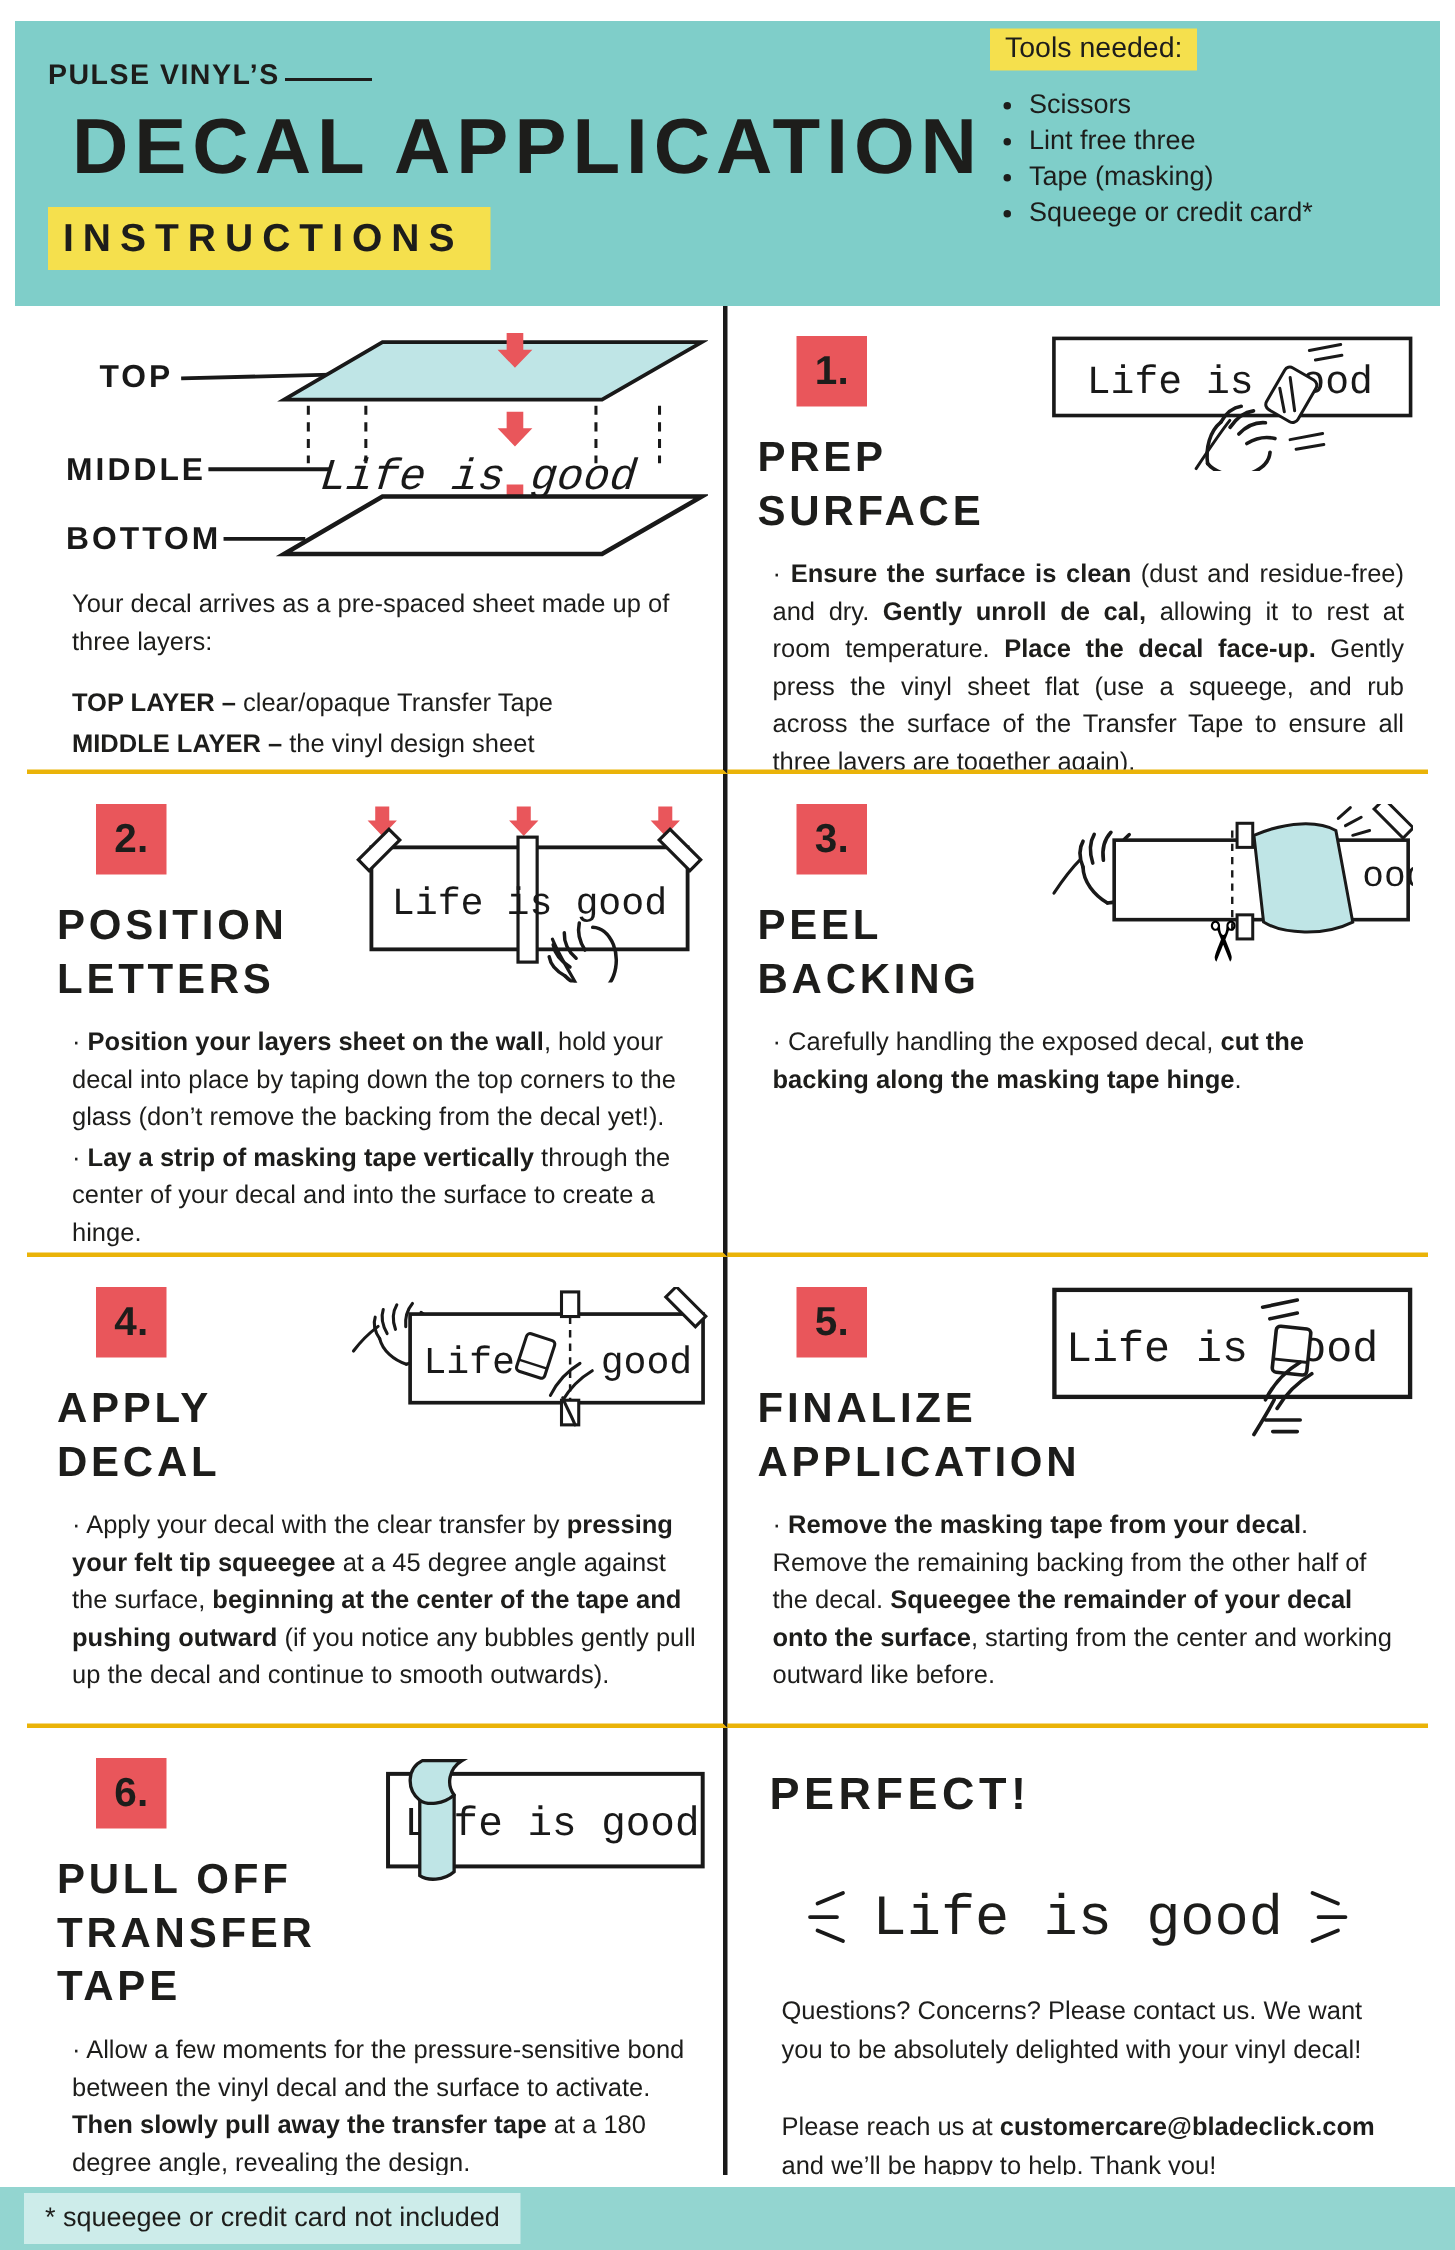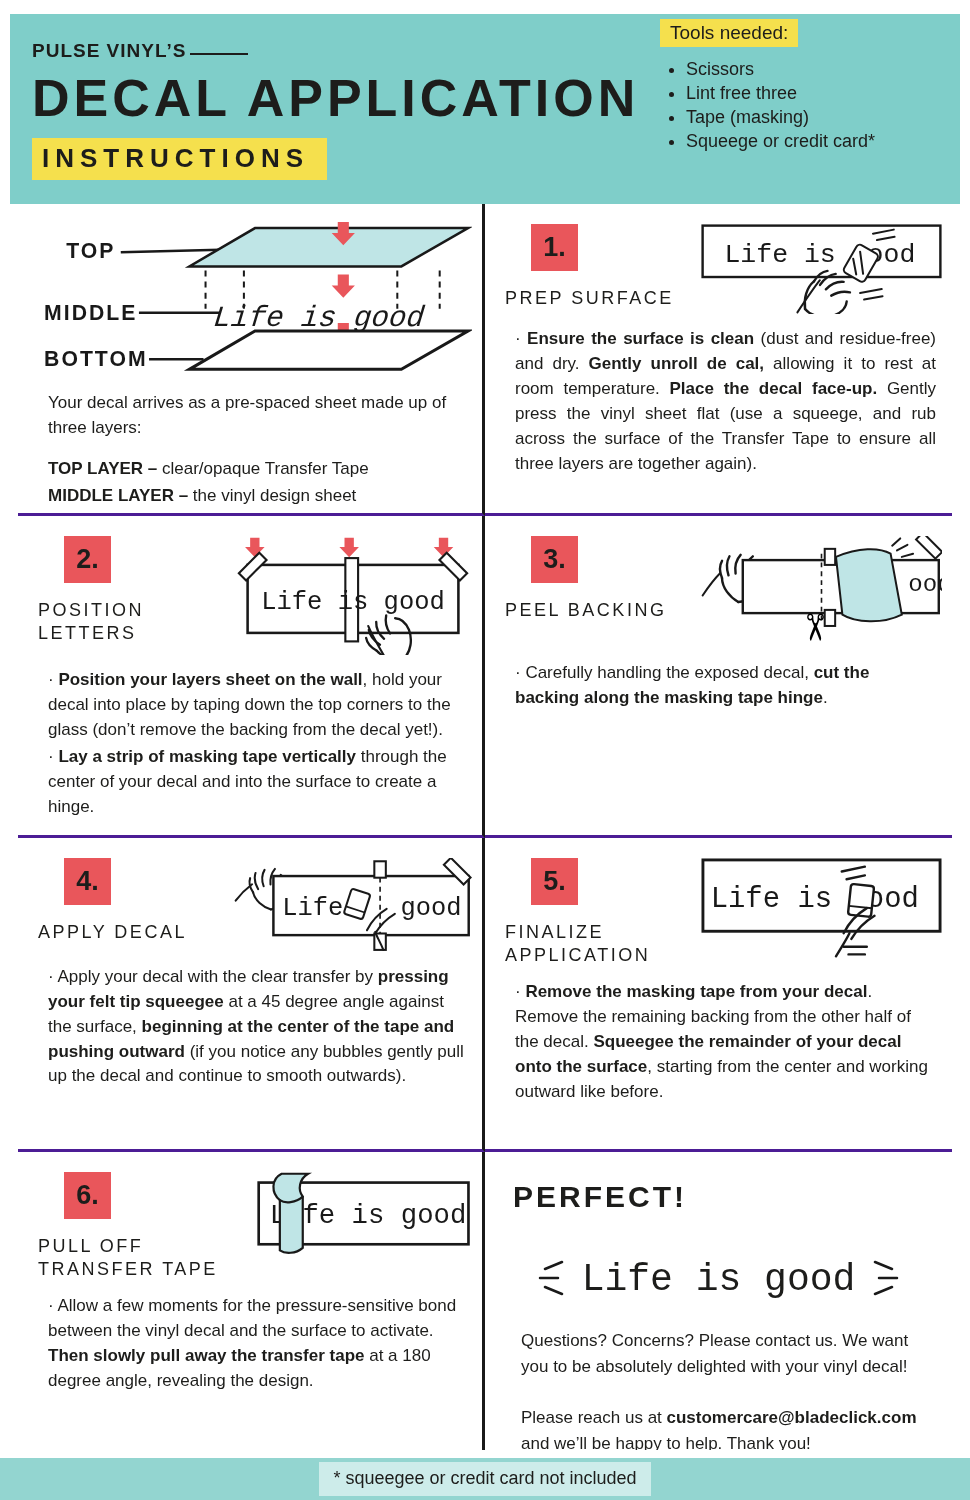--- a/index.html
+++ b/index.html
@@ -3,41 +3,41 @@
 <meta charset="utf-8">
 <style>
   html,body{margin:0;padding:0;background:#fff}
   .page{position:relative;width:970px;height:1500px;overflow:hidden;background:#fff;
         color:#1d1d1b;font-family:"Liberation Sans",sans-serif;display:flex;flex-direction:column}
 
   
   .header{background:#7fcec9;margin:14px 10px 0;padding:26px 22px 24px;position:relative}
   .brand{font-size:19px;font-weight:bold;letter-spacing:1px}
   .brand-line{display:inline-block;width:58px;border-bottom:2px solid #1d1d1b;margin-left:4px;vertical-align:2px}
-  .title{margin:10px 0 14px;font-size:52px;font-weight:bold;letter-spacing:4px;line-height:1}
+  .title{margin:10px 16px 14px;font-size:52px;font-weight:bold;letter-spacing:4px;line-height:1}
   .subtitle{display:inline-block;background:#f5e04d;font-size:26px;font-weight:bold;
             letter-spacing:6px;padding:5px 18px 6px 10px}
   .tools{position:absolute;top:5px;right:34px;width:266px}
   .tools-label{display:inline-block;background:#f5e04d;font-size:19px;padding:3px 10px}
   .tools ul{margin:12px 0 0;padding-left:26px}
   .tools li{font-size:18px;margin:3px 0}
 
   
   .grid{margin:0 18px;display:grid;grid-template-columns:1fr 1fr;
         grid-template-rows:312px 322px 314px 298px}
   .cell{box-sizing:border-box;padding:18px 10px 0 20px;overflow:hidden}
   .b-r{border-right:3px solid #191919}
-  .b-b{border-bottom:3px solid #4c1d95}
+  .b-b{border-bottom:3px solid #eab308}
 
   
   .step-head{display:flex;gap:8px;align-items:flex-start}
   .head-left{width:188px;flex:none}
   .num{width:47px;height:47px;background:#e9565b;display:flex;align-items:center;justify-content:center;
        font-size:27px;font-weight:bold;margin:2px 0 16px 26px}
-  .step-title{font-size:18px;font-weight:normal;letter-spacing:2.5px;line-height:1.27;white-space:pre-line}
+  .step-title{font-size:28px;font-weight:bold;letter-spacing:2.5px;line-height:1.27;white-space:pre-line}
   .art-wrap{flex:1;padding-top:2px}
   svg.art{width:100%;height:auto;display:block}
   .art-sm{width:92%}
 
   .body{font-size:17px;line-height:1.47;margin:13px 6px 0 10px}
   .body + .body{margin-top:2px}
   .justify{text-align:justify}
   .layer-line{margin-top:0}
   .layer-block{margin-top:16px}
   .lead{margin-top:16px}
@@ -53,21 +53,21 @@
   .stroke{stroke:#191919;fill:none;stroke-width:2.5;stroke-linecap:round}
 
   
   .perfect-title{font-size:30px;font-weight:bold;letter-spacing:3px;margin:10px 0 0 8px}
   .perfect-decal{display:flex;align-items:center;justify-content:center;gap:16px;margin:42px 10px 0 0}
   .decal-big{font-family:"Liberation Mono",monospace;font-size:38px;white-space:nowrap}
   .p-body{font-size:17px;line-height:1.5;margin:26px 6px 0 16px}
 
   
   .footer{margin-top:auto;background:#93d5d0;height:42px;display:flex;align-items:center;
-          justify-content:center;padding:0 16px}
+          justify-content:flex-start;padding:0 16px}
   .footnote{background:#cdecea;padding:6px 14px 7px;font-size:18px}
 </style>
 </head>
 <body>
 
 <svg width="0" height="0" style="position:absolute" aria-hidden="true">
   <defs>
     <g id="arrow-down">
         <path d="M5,0 h11 v11 h6 l-11.5,12 -11.5,-12 h6 z" fill="#e9565b"></path>
       </g>

